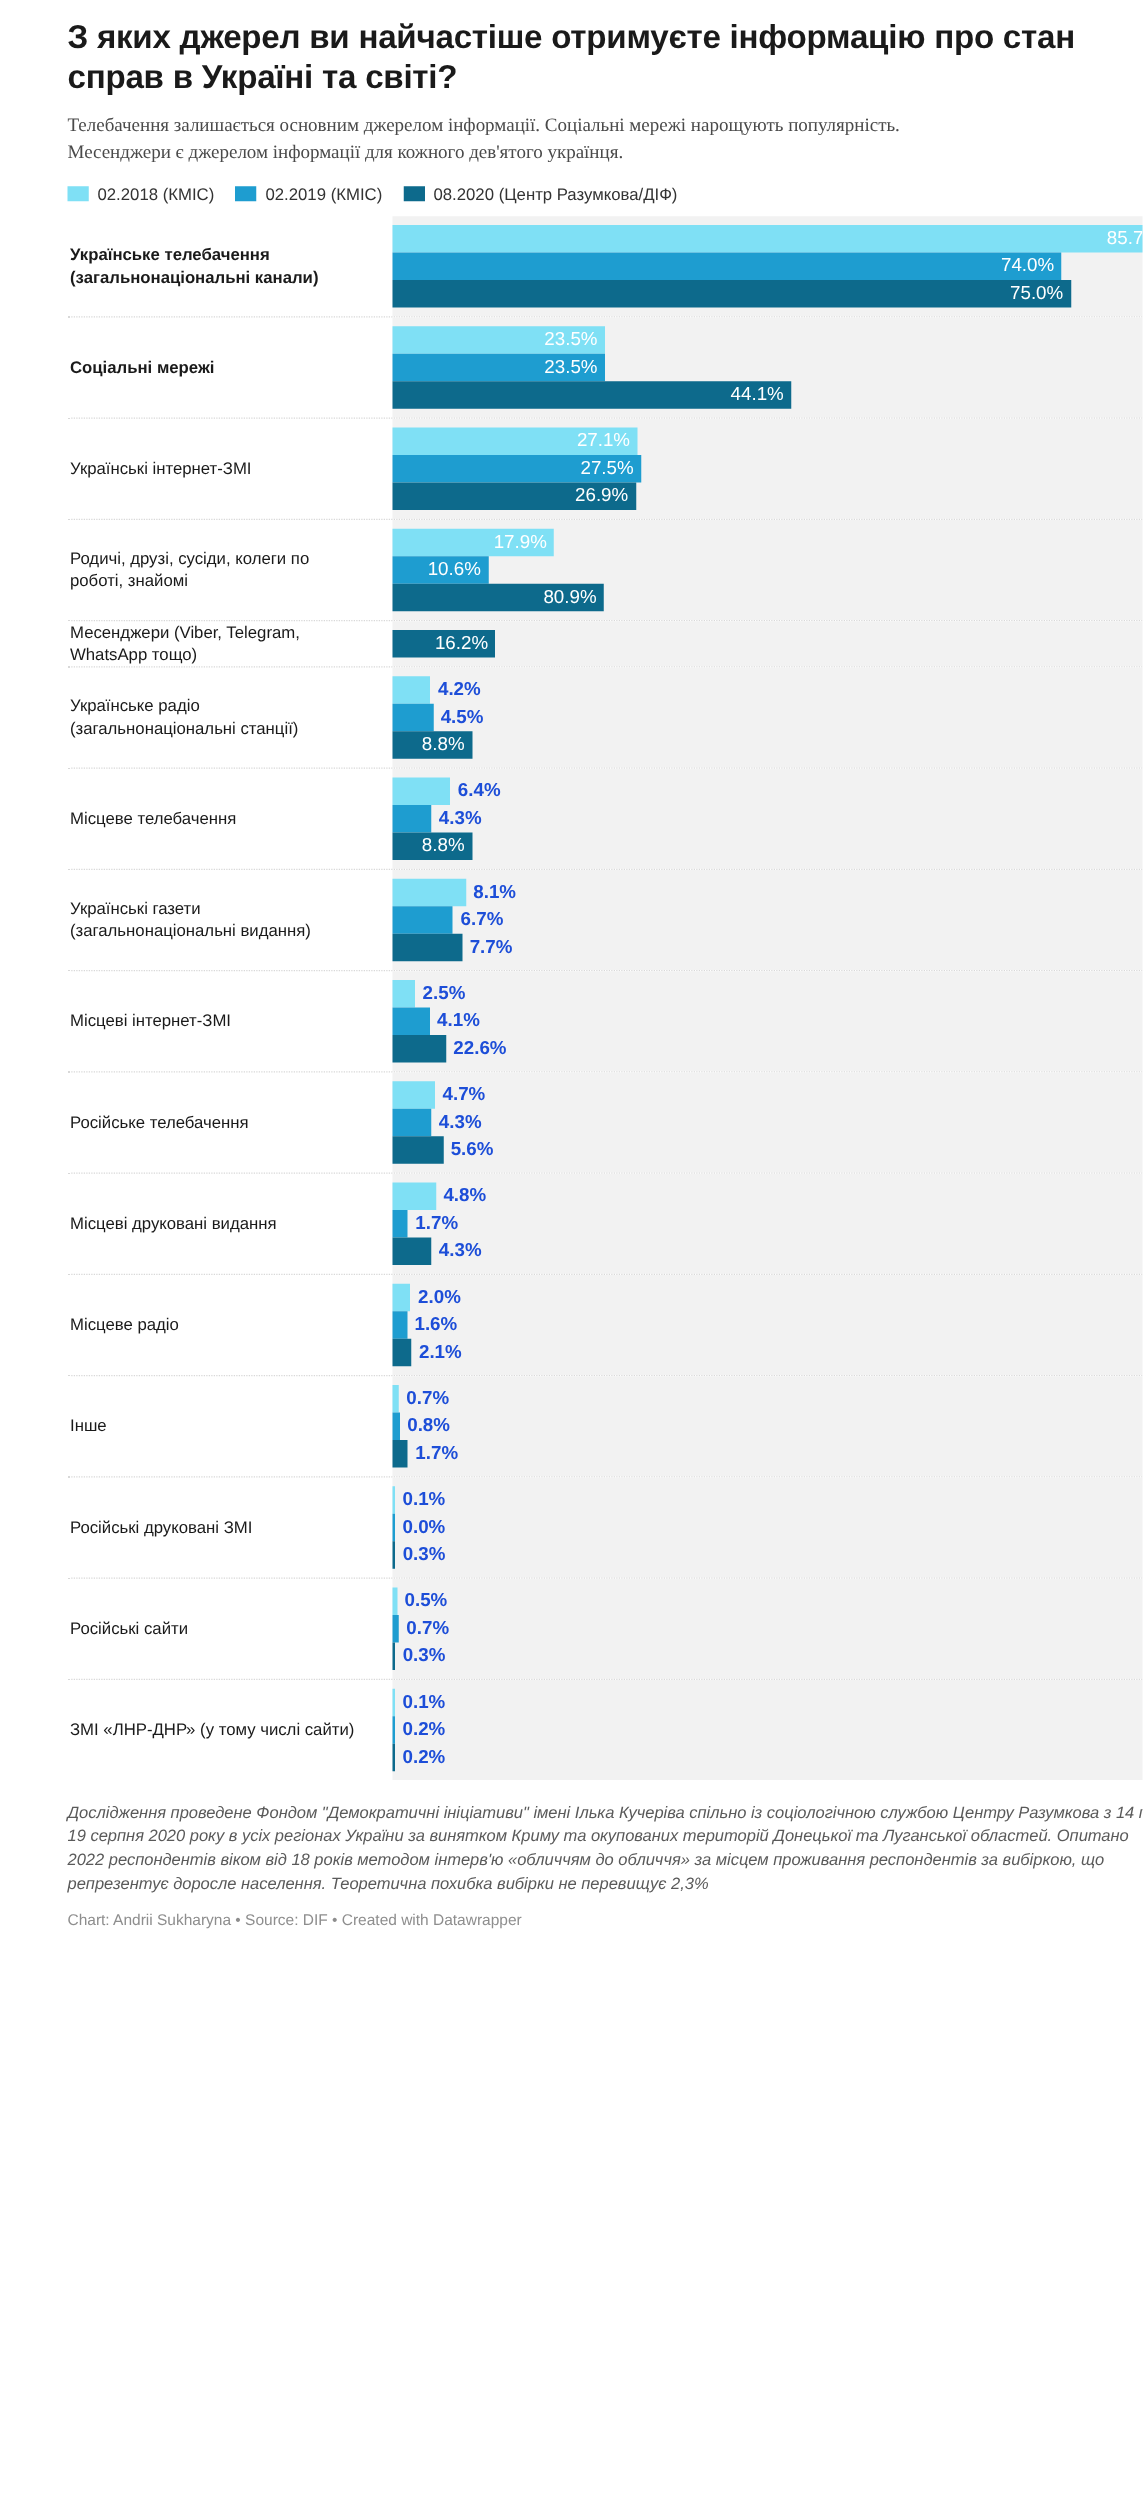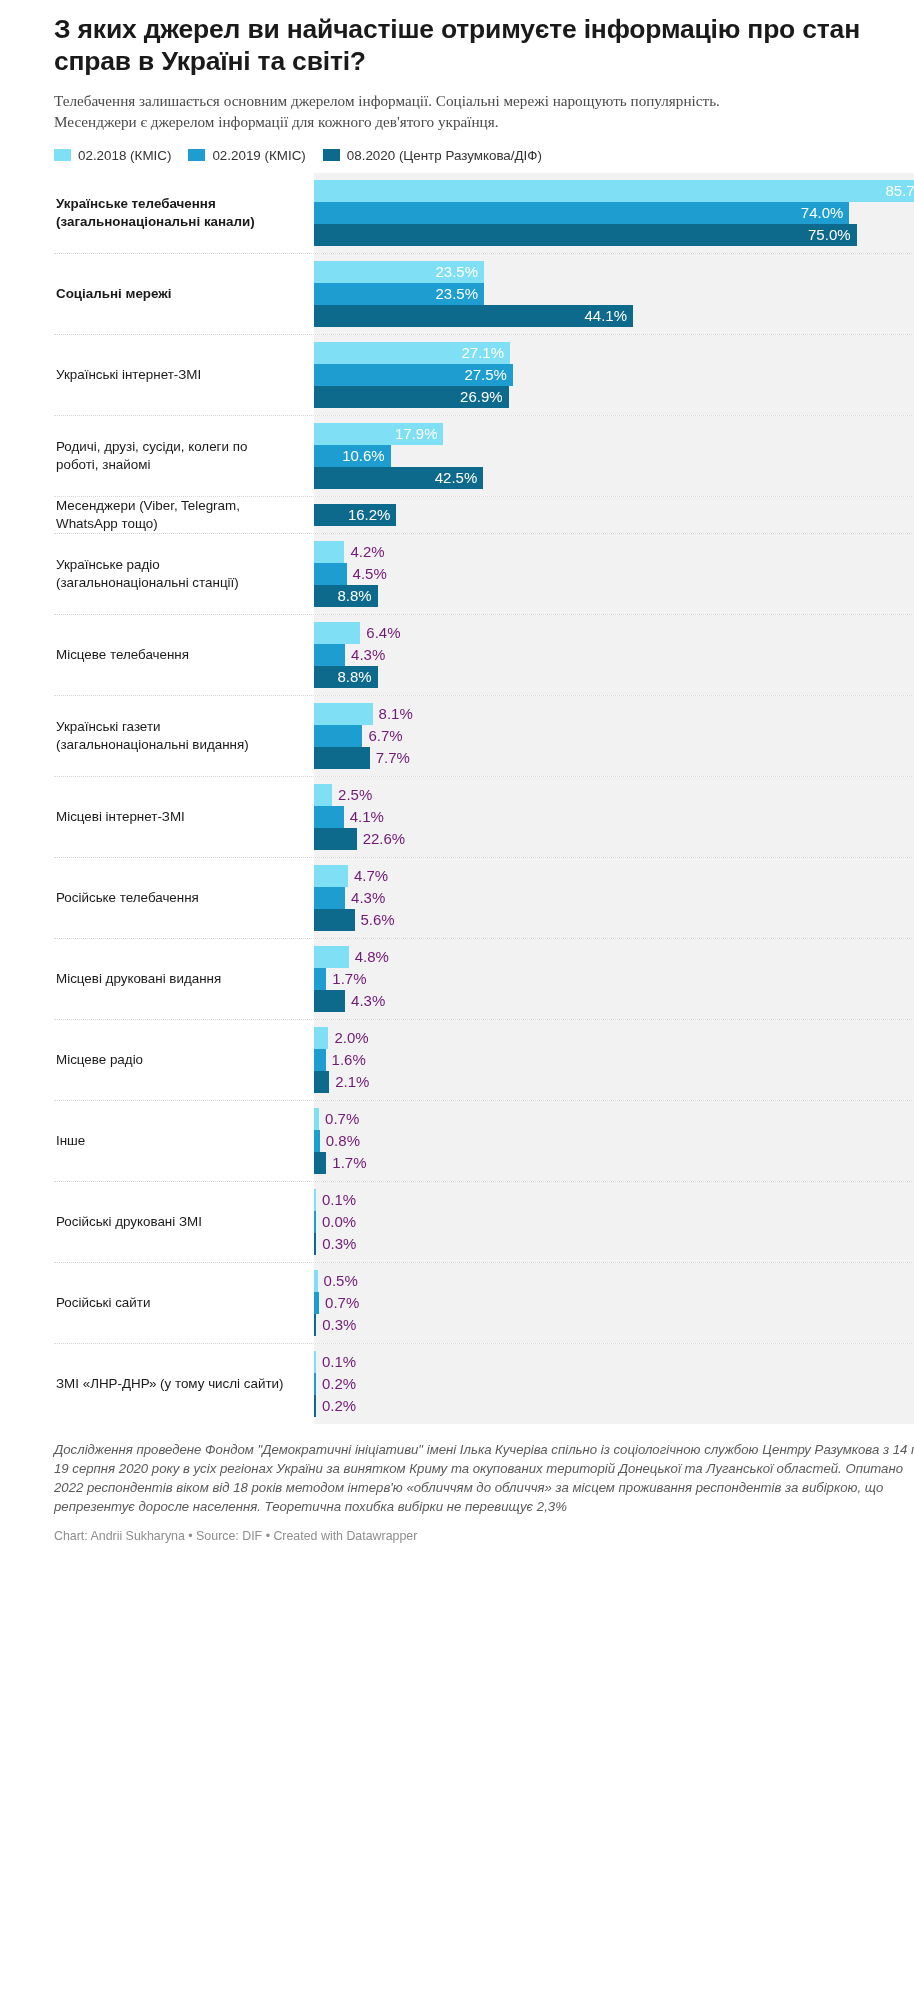--- a/index.html
+++ b/index.html
@@ -105,22 +105,23 @@
     white-space: nowrap;
   }
   .bar-val.inside {
     color: #ffffff;
     margin-left: -6px;
     transform: translateX(-100%);
     padding-right: 0px;
     position: relative;
   }
   .bar-val.outside {
-    color: #701a75;
+    color: #1d4ed8;
     margin-left: 6px;
+    font-weight: bold;
   }
 
   
   .footnote {
     font-size: 13.2px;
     font-style: italic;
     line-height: 1.44;
     color: #5a5a5a;
     margin-top: 16px;
     max-width: 880px;
@@ -212,21 +213,21 @@
           <div class="barrow">
             <div class="bar" style="width: 129.498px; background: rgb(127, 224, 245);"></div>
             <span class="bar-val inside">17.9%</span>
           </div>
           <div class="barrow">
             <div class="bar" style="width: 76.6861px; background: rgb(30, 157, 208);"></div>
             <span class="bar-val inside">10.6%</span>
           </div>
           <div class="barrow">
             <div class="bar" style="width: 169.288px; background: rgb(13, 106, 140);"></div>
-            <span class="bar-val inside">42.5%</span>
+            <span class="bar-val inside">80.9%</span>
           </div>
         </div>
       </div>
       <div class="group">
         <div class="glabel">Месенджери (Viber, Telegram, WhatsApp тощо)</div>
         <div class="gbars">
           <div class="barrow">
             <div class="bar" style="width: 82.4737px; background: rgb(13, 106, 140);"></div>
             <span class="bar-val inside">16.2%</span>
           </div>

